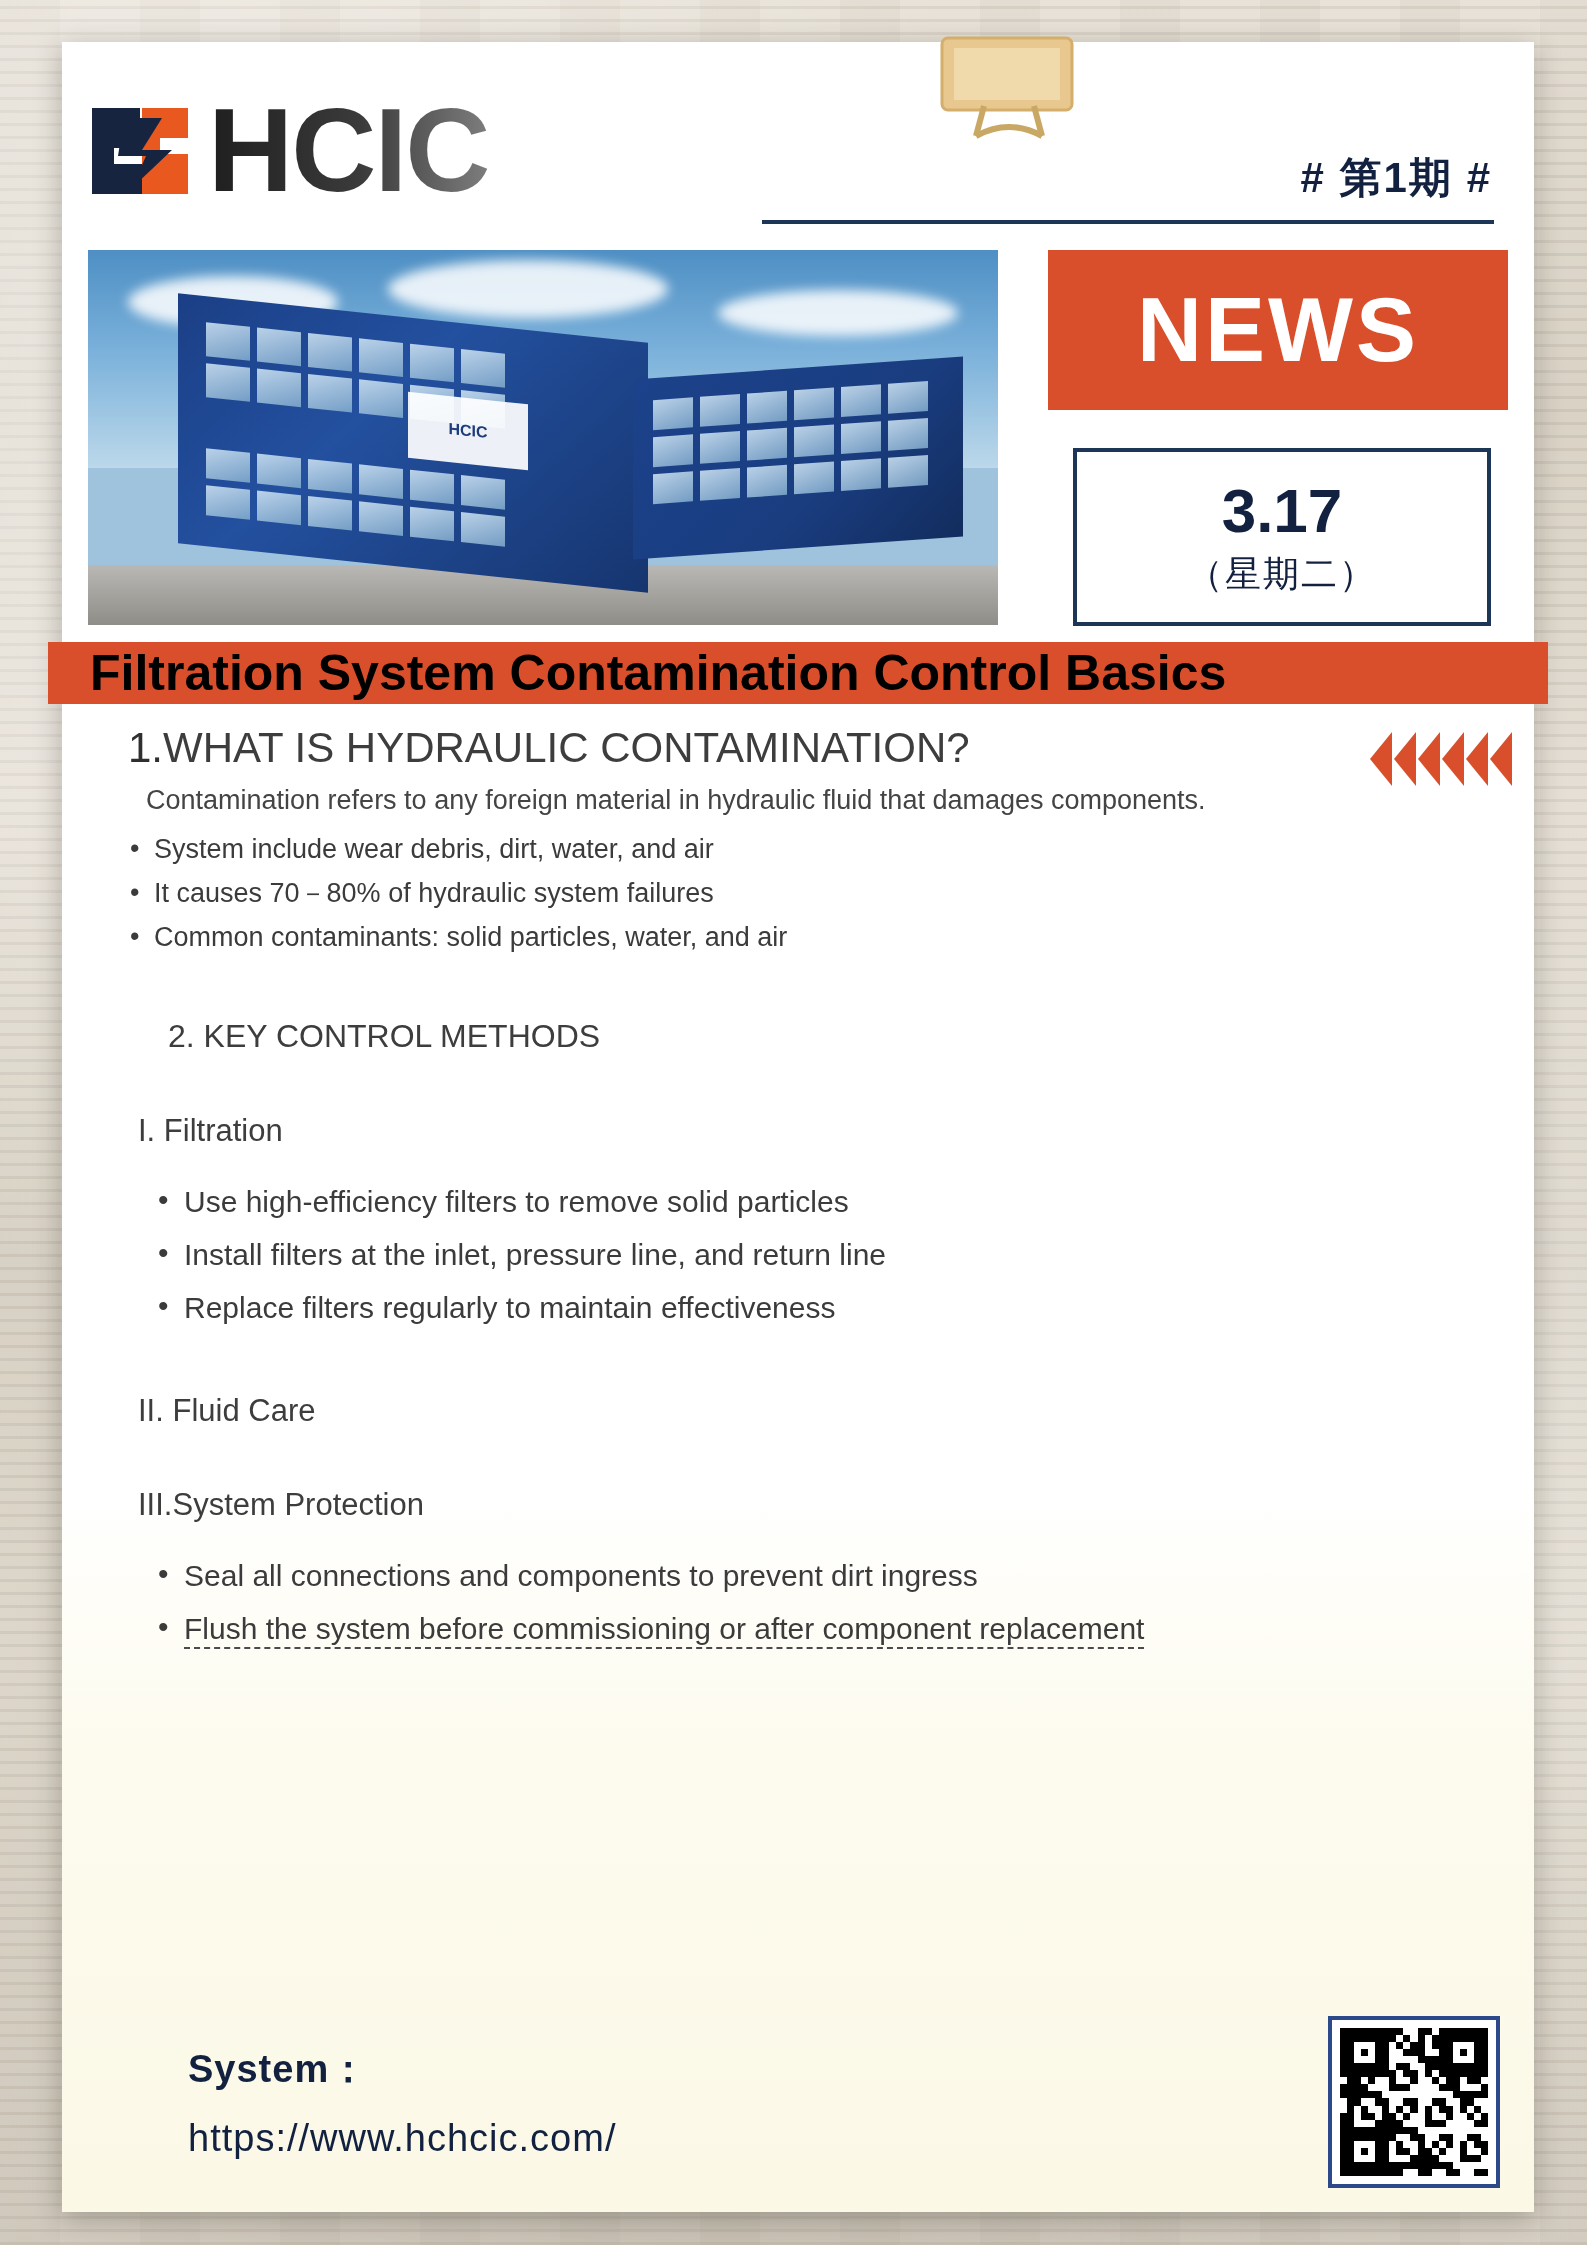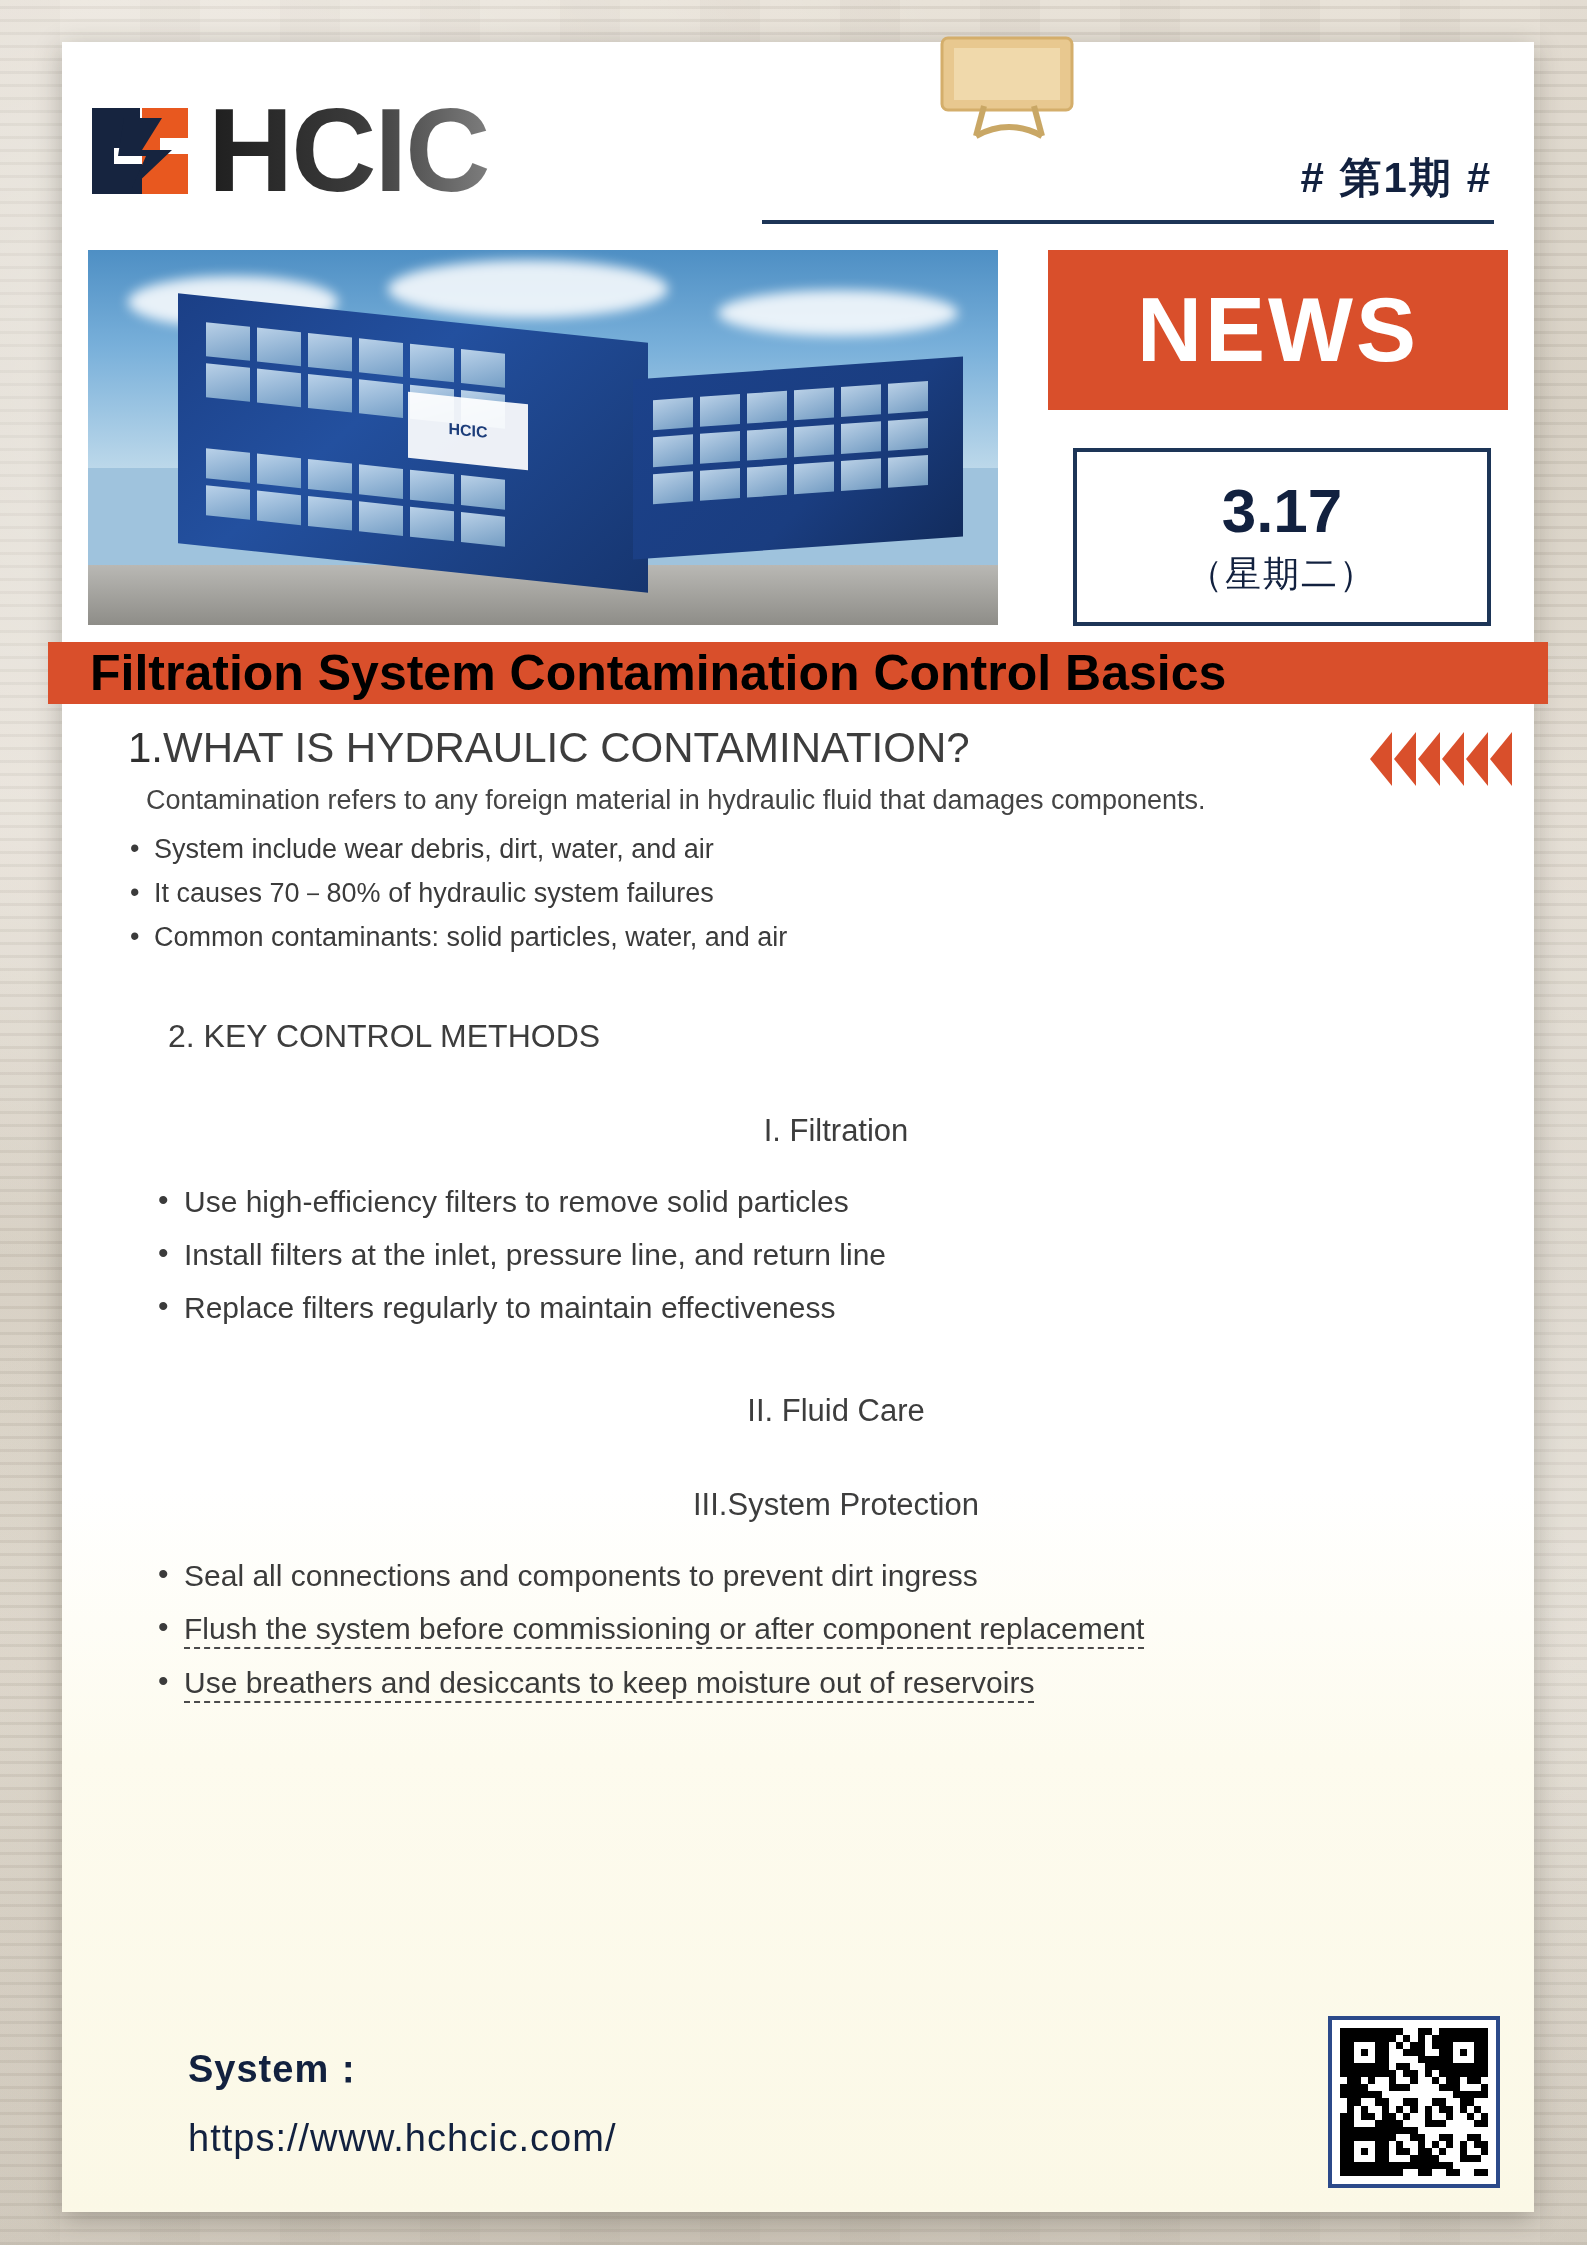--- a/index.html
+++ b/index.html
@@ -272,21 +272,20 @@
     font-size: 32px;
     color: #3d3d3d;
     font-weight: normal;
   }
   .h3 {
     margin: 0;
     padding: 58px 0 0 76px;
     font-size: 31px;
     color: #3d3d3d;
     font-weight: normal;
-    text-align: center;
   }
   ul.blist2 {
     list-style: none;
     margin: 0;
     padding: 26px 0 0 122px;
   }
   ul.blist2 li {
     position: relative;
     font-size: 30px;
     color: #3b3b3b;
@@ -488,21 +487,20 @@
       <li>Install filters at the inlet, pressure line, and return line</li>
       <li>Replace filters regularly to maintain effectiveness</li>
     </ul>
 
     <h3 class="h3">II. Fluid Care</h3>
 
     <h3 class="h3">III.System Protection</h3>
     <ul class="blist2">
       <li>Seal all connections and components to prevent dirt ingress</li>
       <li><span class="dashed-underline">Flush the system before commissioning or after component replacement</span></li>
-      <li><span class="dashed-underline">Use breathers and desiccants to keep moisture out of reservoirs</span></li>
     </ul>
 
     <div class="website-block">
       <div class="website-label">System：</div>
       <div class="website-url">https://www.hchcic.com/</div>
     </div>
 
     <div class="qr-box">
       <div class="qr-canvas" id="qr">
           <i></i>

